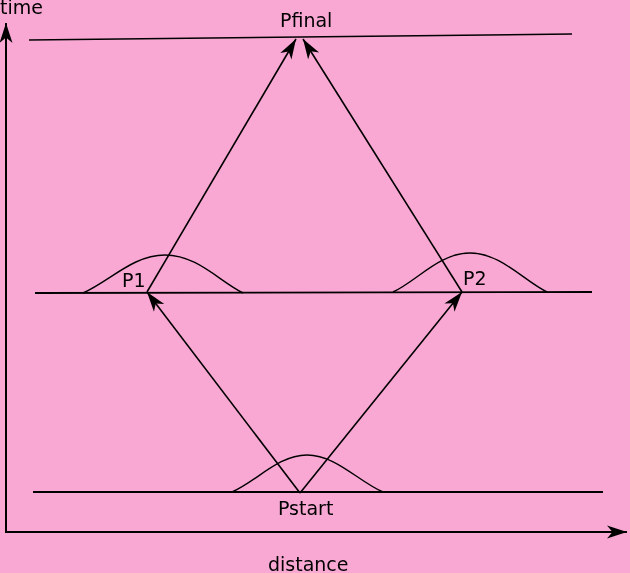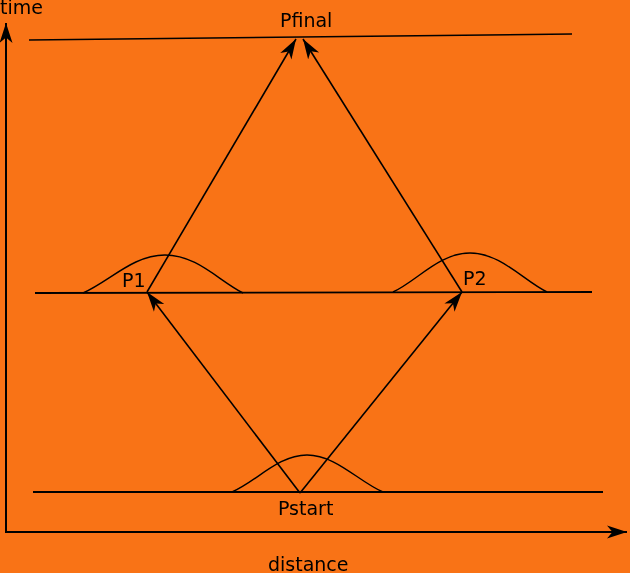--- a/index.html
+++ b/index.html
@@ -5,21 +5,21 @@
   html, body {
     margin: 0;
     padding: 0;
     background: #ffffff;
   }
   .stage {
     position: relative;
     width: 630px;
     height: 573px;
     overflow: hidden;
-    background: #f97316;
+    background: #f9a8d4;
     font-family: "DejaVu Sans", sans-serif;
   }
   svg { display: block; }
   .stroke {
     stroke: var(--stroke, #000000);
     fill: none;
     stroke-linecap: butt;
   }
   .lbl {
     fill: var(--stroke, #000000);

